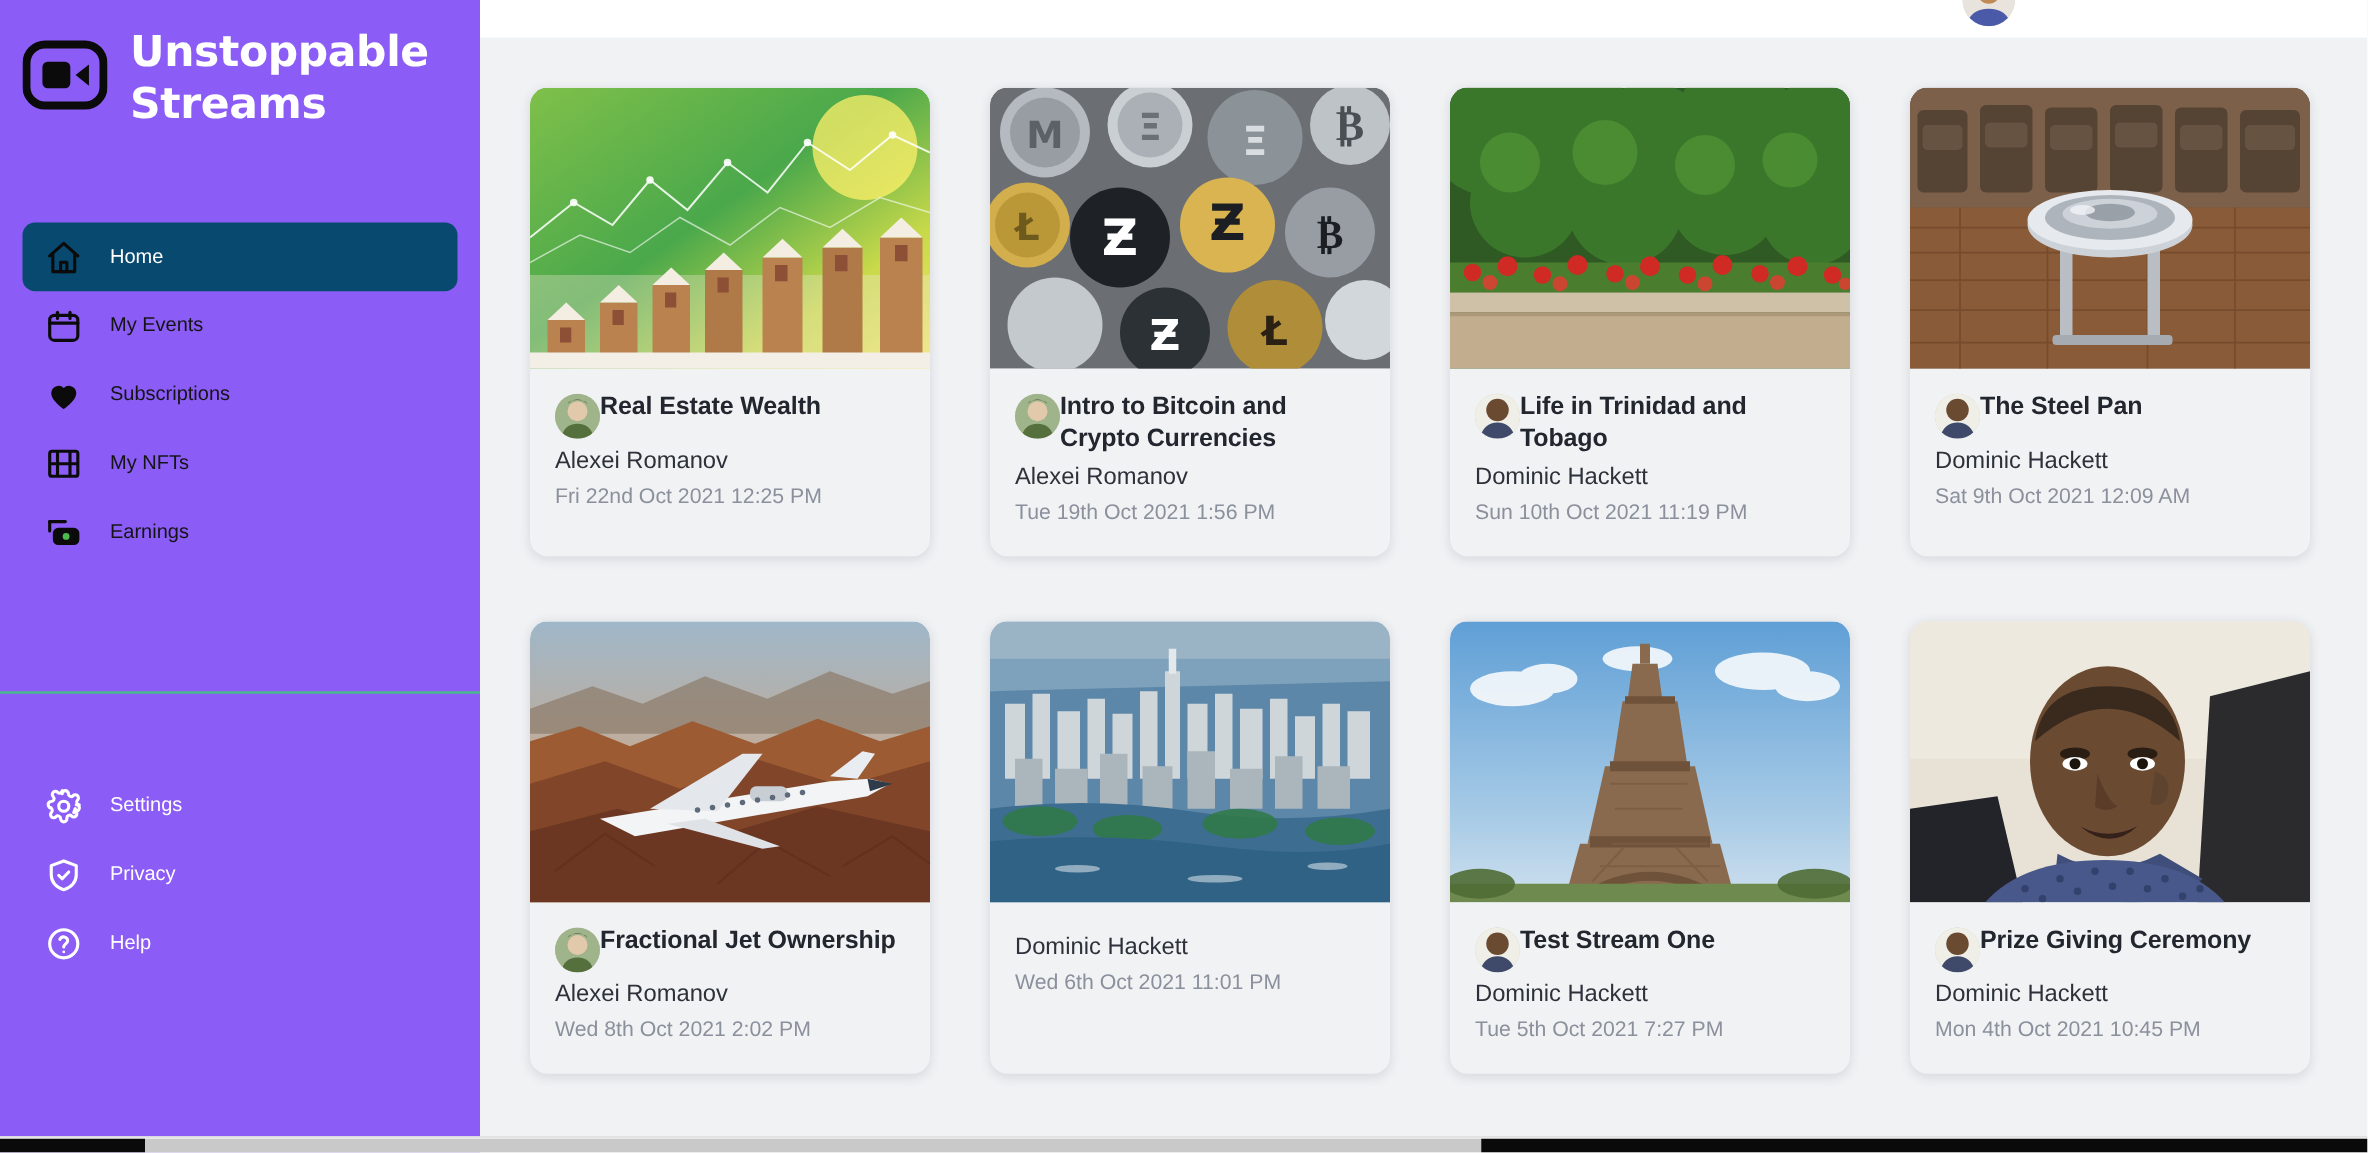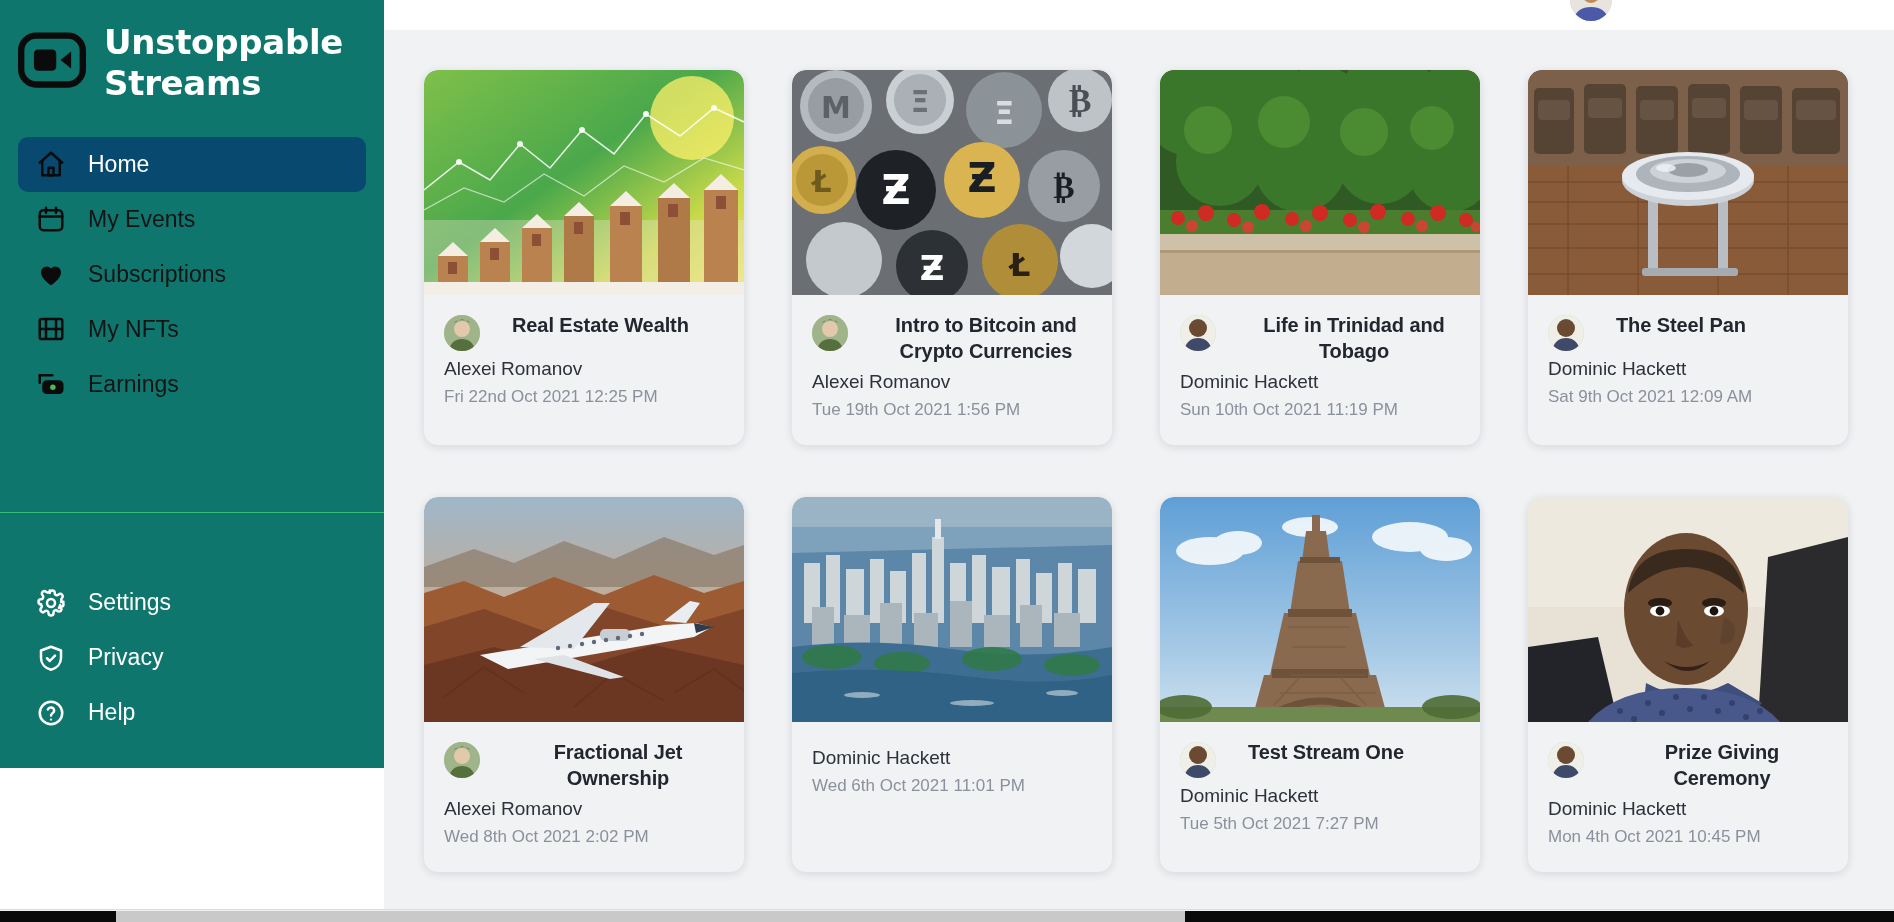--- a/index.html
+++ b/index.html
@@ -9,22 +9,22 @@
     overflow: hidden;
     font-family: "Liberation Sans", "DejaVu Sans", sans-serif;
     background: #ffffff;
   }
   .app { display: flex; width: 1894px; height: 922px; position: relative; }
 
   
   .sidebar {
     width: 384px;
     min-width: 384px;
-    height: 768px;
-    background: #0f766e;
+    height: 922px;
+    background: #8b5cf6;
     display: flex;
     flex-direction: column;
     position: relative;
     z-index: 5;
     gap: 28px;
   }
   .brand {
     display: flex;
     align-items: flex-start;
     padding: 22px 0 0 18px;
@@ -43,21 +43,21 @@
   }
   .nav-primary { padding: 0 18px; }
   .nav-item {
     display: flex;
     align-items: center;
     gap: 22px;
     height: 55px;
     padding: 0 18px;
     border-radius: 10px;
     color: #141414;
-    font-size: 23px;
+    font-size: 16px;
     cursor: pointer;
     margin-bottom: 0;
   }
   .nav-item + .nav-item { margin-top: 0; }
   .nav-item.active { background: #08496f; color: #ffffff; }
   .nav-item.active .nav-icon svg { stroke: #0b0b0b; }
   .nav-icon { width: 30px; height: 30px; display: flex; align-items: center; justify-content: center; flex: 0 0 30px; }
   .nav-icon svg { display: block; }
   .nav-label { white-space: nowrap; }
 
@@ -119,21 +119,21 @@
     width: 100%;
     border-radius: 14px 14px 0 0;
     overflow: hidden;
     position: relative;
   }
   .card-thumb svg { display: block; width: 100%; height: 100%; }
   .card-body {
     padding: 18px 20px 24px 20px;
     display: block;
   }
-  .card-head { display: flex; align-items: flex-start; gap: 32px; text-align: center; }
+  .card-head { display: flex; align-items: flex-start; gap: 0; }
   .card-avatar {
     width: 36px; height: 36px;
     border-radius: 50%;
     overflow: hidden;
     flex: 0 0 36px;
     margin-top: 2px;
     background: #c7cfc0;
   }
   .card-avatar svg { display:block; width: 100%; height: 100%; }
   .card-title {

